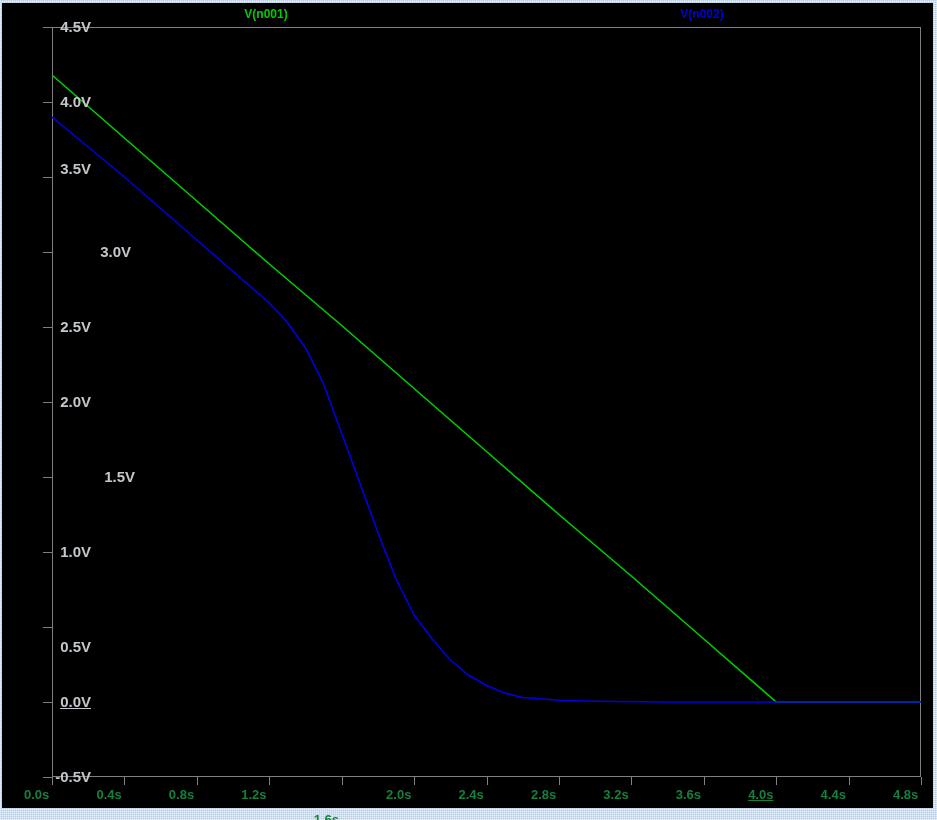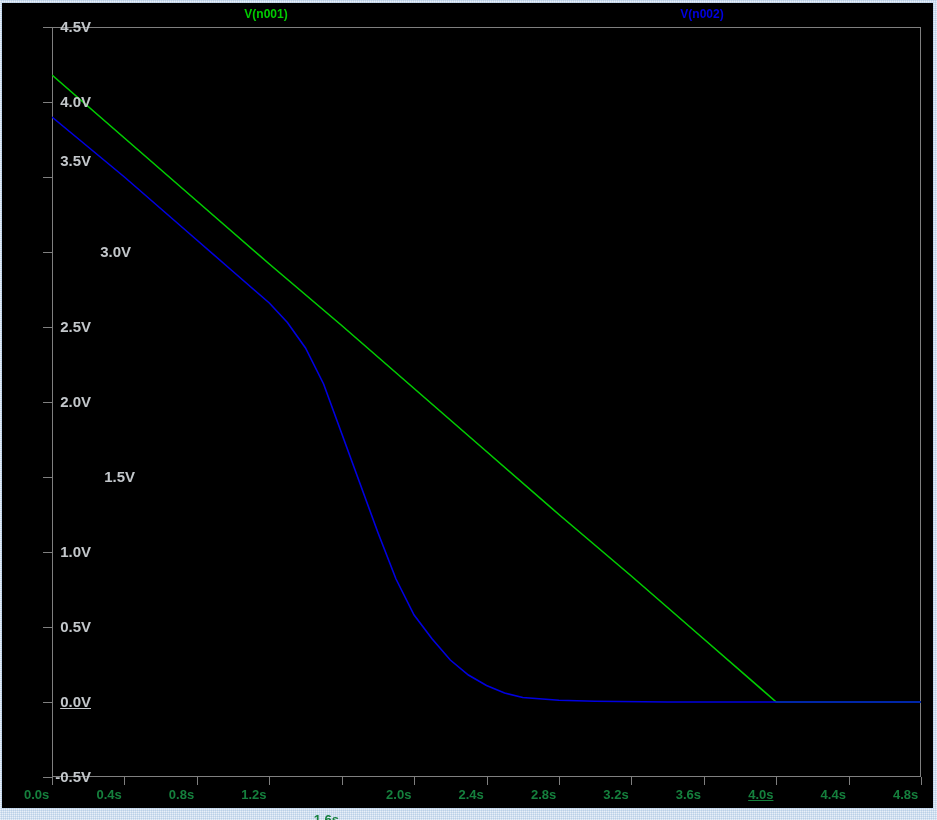--- a/index.html
+++ b/index.html
@@ -50,33 +50,33 @@
       <polyline points="0.0,48.0 72.4,111.0 144.8,174.0 217.3,237.0 289.7,298.5 362.1,361.5 434.5,424.5 506.9,487.5 579.3,549.0 651.8,612.0 724.2,675.0 796.6,675.0 869.0,675.0" fill="none" stroke="#00cc00" stroke-width="1.6"></polyline>
       <polyline points="0.0,90.0 36.2,120.0 72.4,150.0 108.6,181.5 144.8,213.0 181.0,244.5 217.3,276.0 235.4,295.5 253.5,321.0 271.6,357.0 289.7,406.5 307.8,456.0 325.9,505.5 344.0,552.0 362.1,588.0 380.2,612.0 398.3,633.0 416.4,648.0 434.5,658.5 452.6,666.0 470.7,670.5 506.9,673.2 543.1,674.3 615.5,675.0 724.2,675.0 796.6,675.0 869.0,675.0" fill="none" stroke="#0000e0" stroke-width="1.6"></polyline>
     </svg>
 
   <div id="axes">
       <div class="ytick" style="top: 24px;"></div>
       <div class="ylab" style="top: 16px;">4.5V</div>
       <div class="ytick" style="top: 99px;"></div>
       <div class="ylab" style="top: 91px;">4.0V</div>
       <div class="ytick" style="top: 174px;"></div>
-      <div class="ylab" style="top: 150px;">3.5V</div>
+      <div class="ylab" style="top: 158px;">3.5V</div>
       <div class="ytick" style="top: 249px;"></div>
       <div class="ylab" style="top: 241px; padding-left: 40px;">3.0V</div>
       <div class="ytick" style="top: 324px;"></div>
       <div class="ylab" style="top: 316px;">2.5V</div>
       <div class="ytick" style="top: 399px;"></div>
       <div class="ylab" style="top: 391px;">2.0V</div>
       <div class="ytick" style="top: 474px;"></div>
       <div class="ylab" style="top: 466px; padding-left: 44px;">1.5V</div>
       <div class="ytick" style="top: 549px;"></div>
       <div class="ylab" style="top: 541px;">1.0V</div>
       <div class="ytick" style="top: 624px;"></div>
-      <div class="ylab" style="top: 616px;">0.5V</div>
+      <div class="ylab" style="top: 636px;">0.5V</div>
       <div class="ytick" style="top: 699px;"></div>
       <div class="ylab" style="top: 691px; text-decoration: underline;">0.0V</div>
       <div class="ytick" style="top: 774px;"></div>
       <div class="ylab" style="top: 766px;">-0.5V</div>
       <div class="xtick" style="left: 50px; top: 774px;"></div>
       <div class="xlab" style="left: 22px; top: 784px;">0.0s</div>
       <div class="xtick" style="left: 122.417px; top: 774px;"></div>
       <div class="xlab" style="left: 94.4167px; top: 784px;">0.4s</div>
       <div class="xtick" style="left: 194.833px; top: 774px;"></div>
       <div class="xlab" style="left: 166.833px; top: 784px;">0.8s</div>

